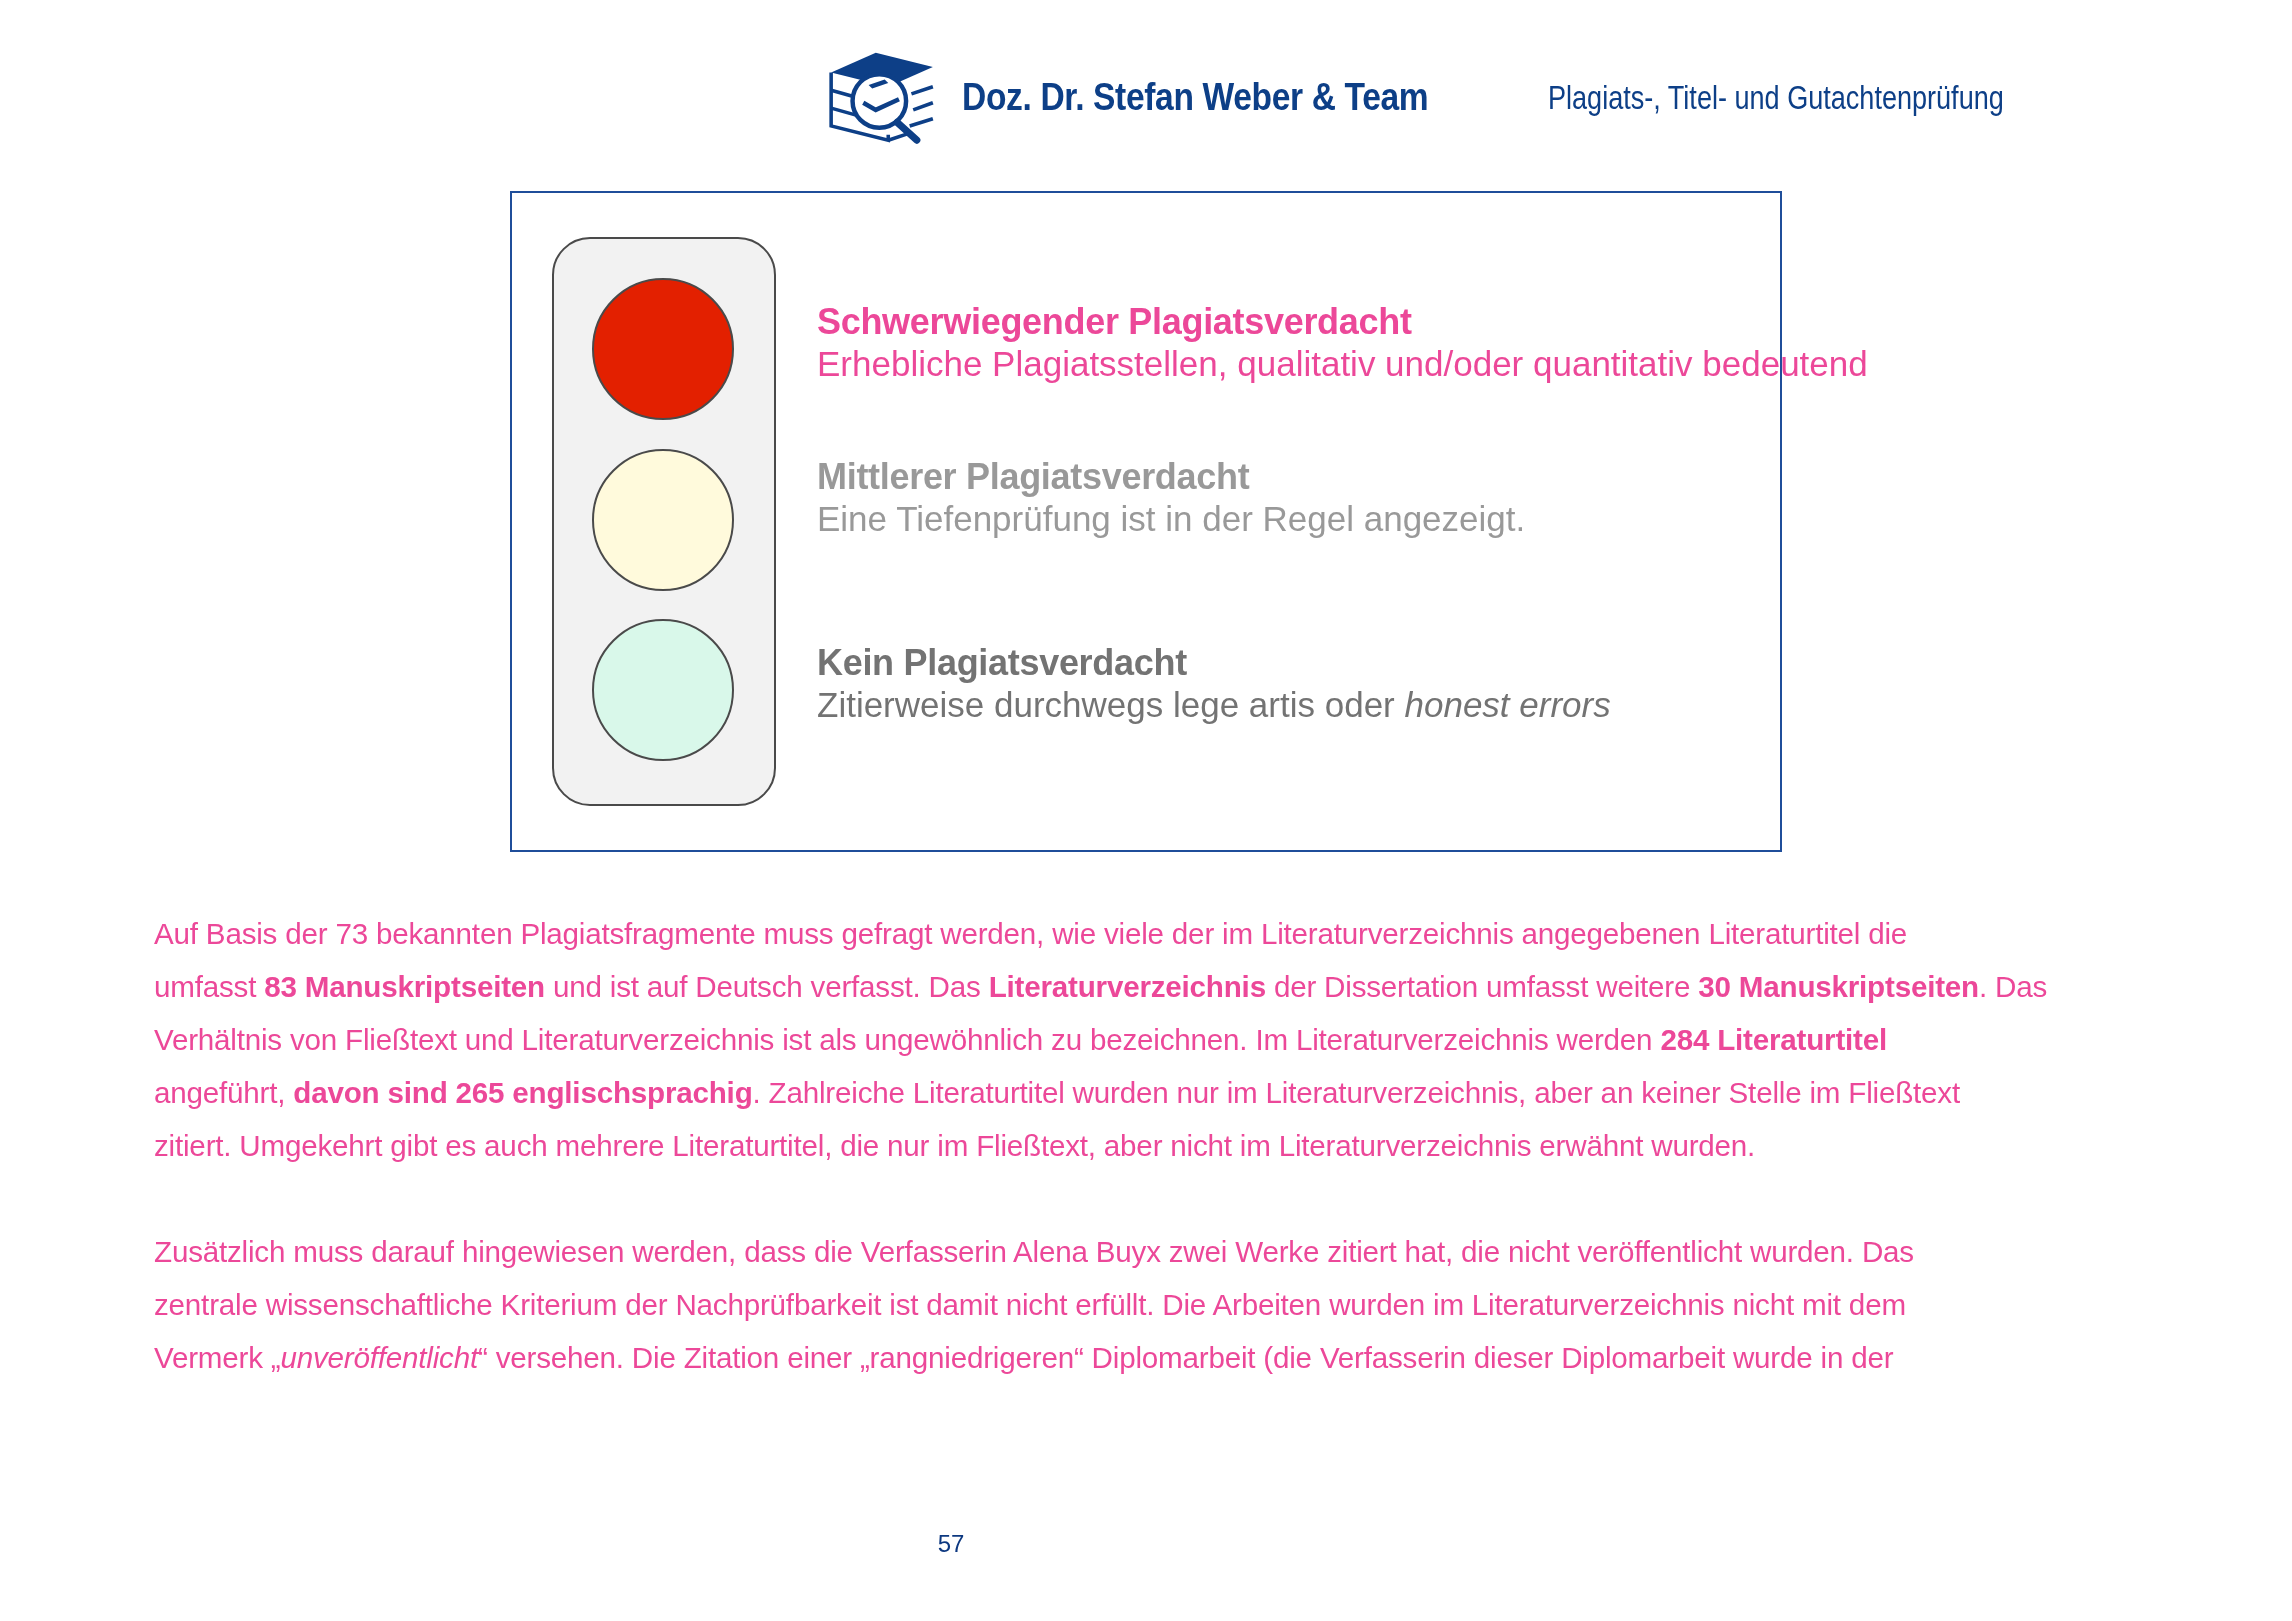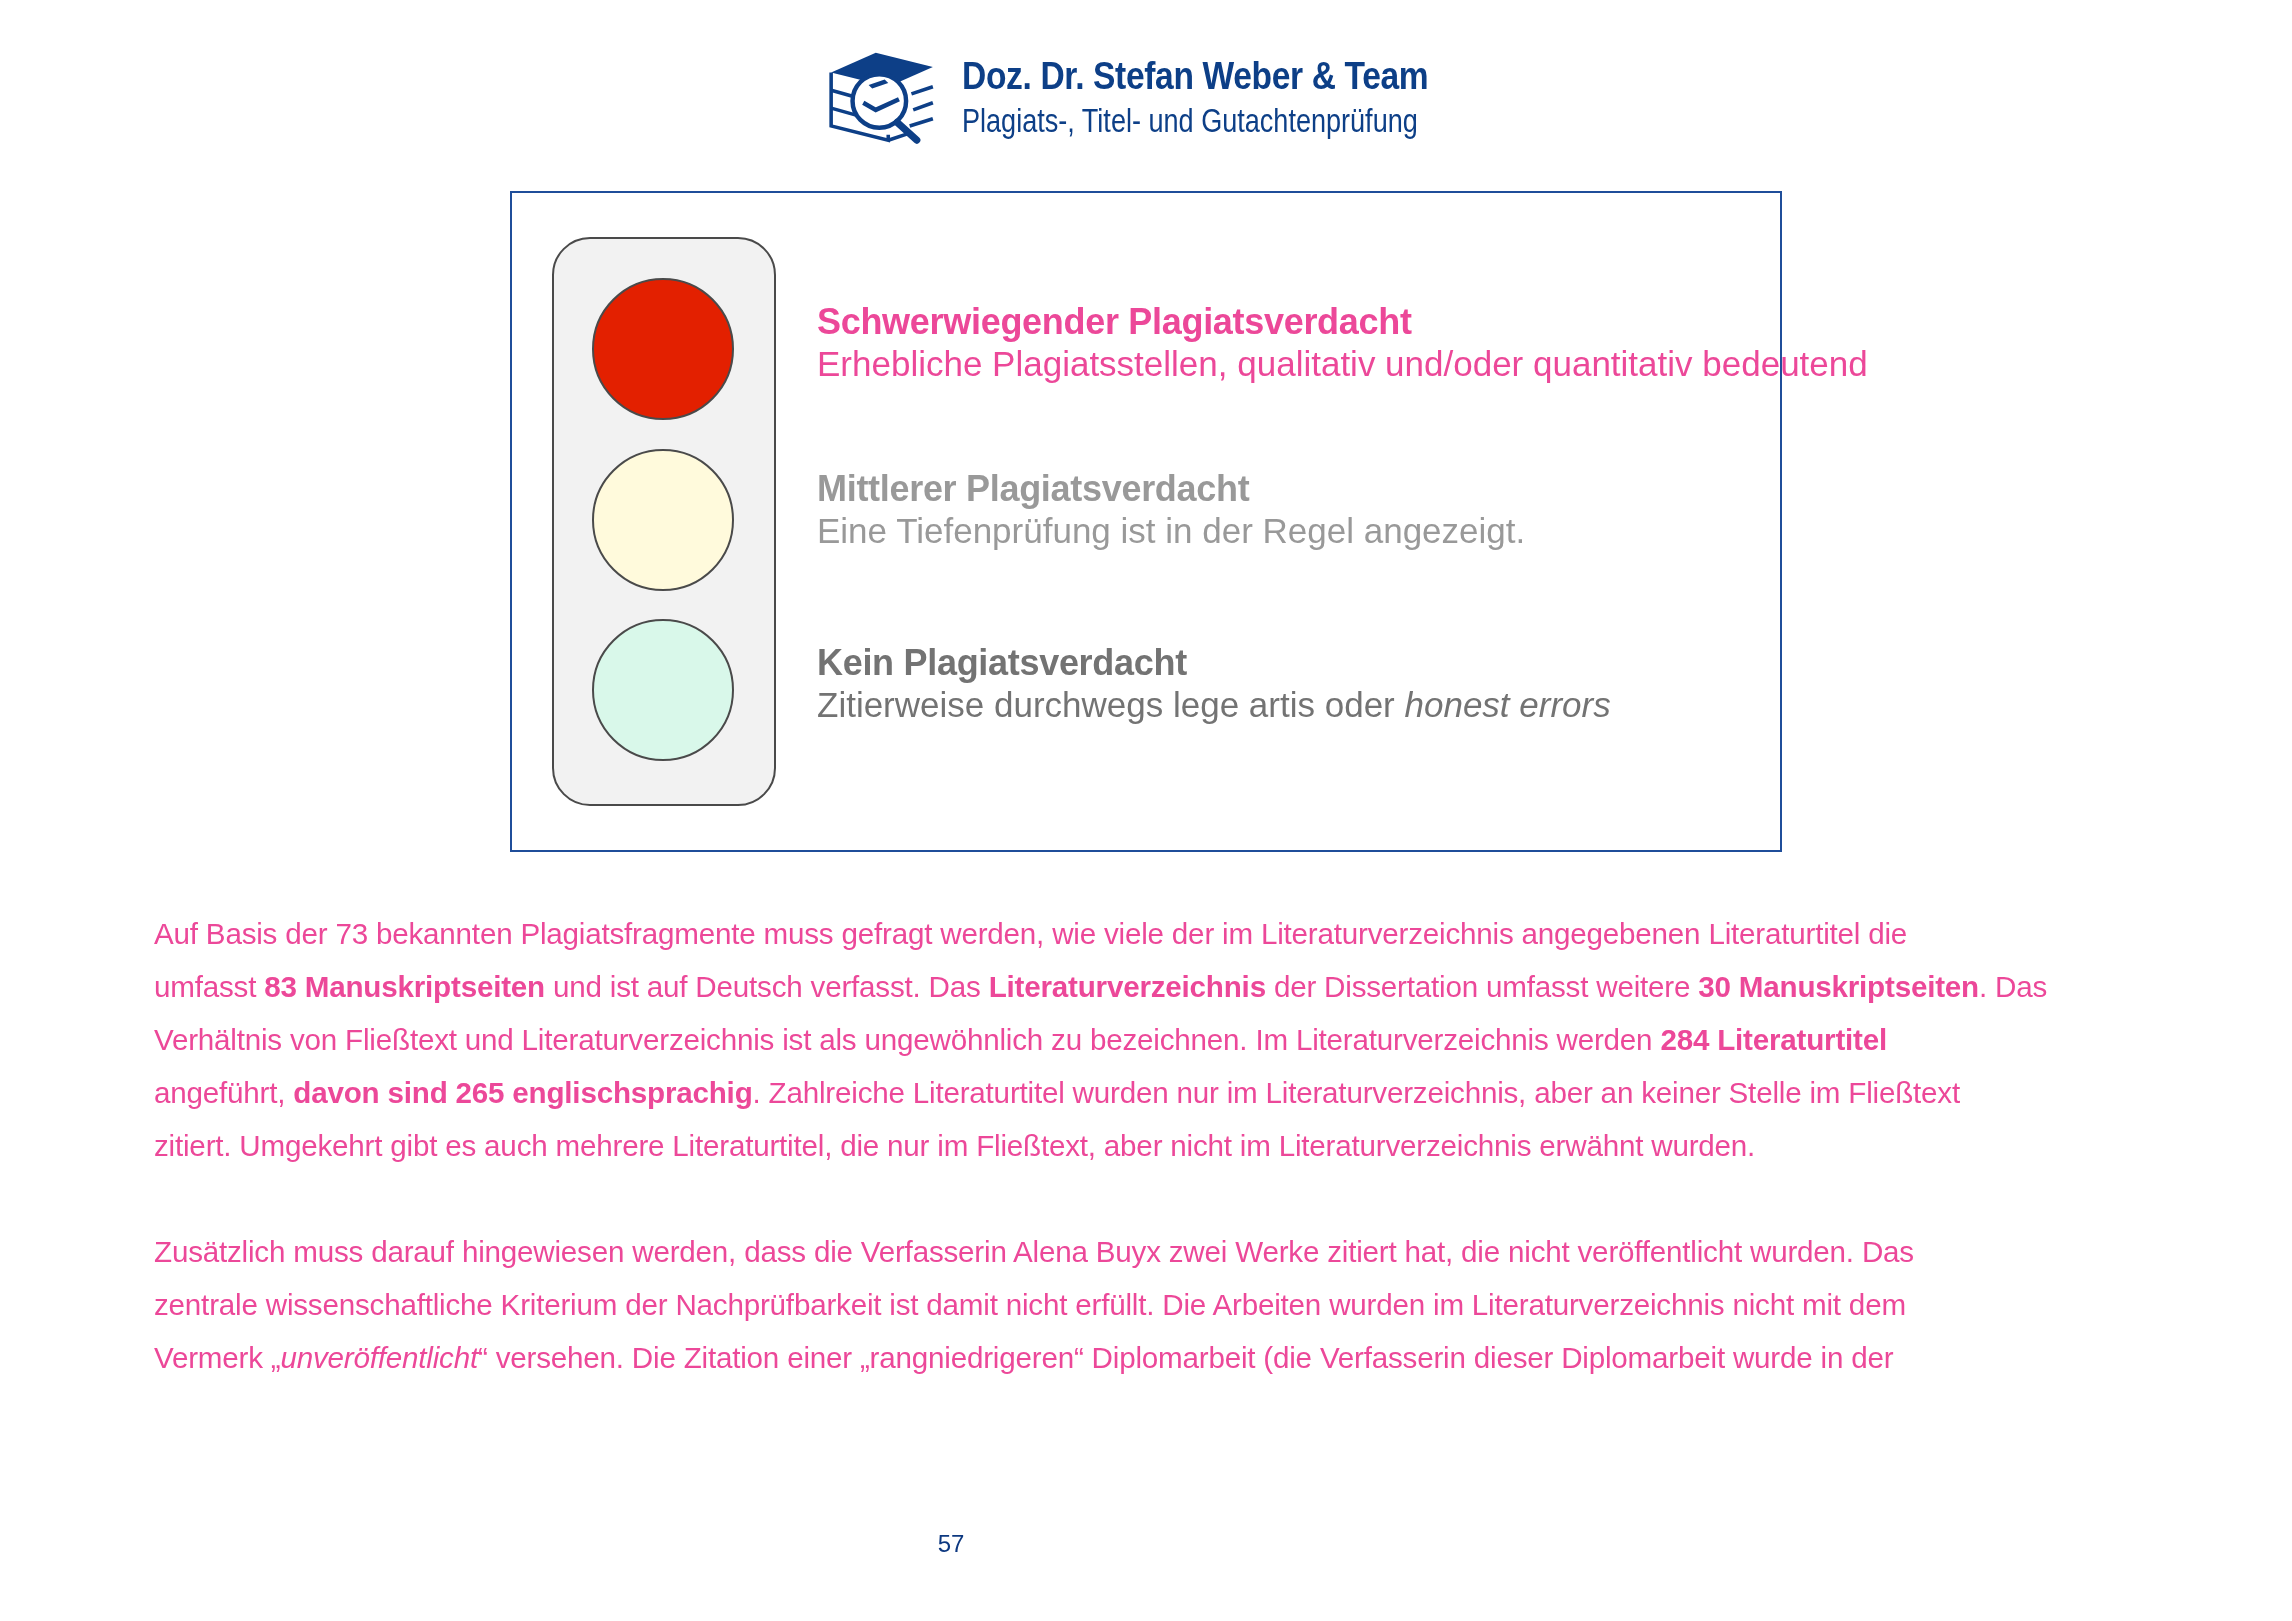--- a/index.html
+++ b/index.html
@@ -3,21 +3,21 @@
 <meta charset="utf-8">
 <style>
   html, body { margin: 0; padding: 0; background: #ffffff; }
   body {
     width: 2293px; height: 1622px; position: relative; overflow: hidden;
     font-family: "Liberation Sans", "DejaVu Sans", sans-serif;
   }
   
   .header { position: absolute; left: 824px; top: 45px; height: 103px; display: flex; align-items: center; }
   .logo-icon { width: 116px; height: 99px; margin-right: 21.5px; }
-  .header-text { display: flex; flex-direction: column; }
+  .header-text { display: flex; flex-direction: row; gap: 44px; }
   .header-title {
     color: #0d3f87; font-weight: bold; font-size: 39px; line-height: 45px;
     letter-spacing: -0.4px; transform: scaleX(0.86); transform-origin: left center; white-space: nowrap;
   }
   .header-subtitle {
     color: #0d3f87; font-size: 33px; line-height: 39px; margin-top: 3.6px;
     transform: scaleX(0.82); transform-origin: left center; white-space: nowrap;
   }
 
   
@@ -34,21 +34,21 @@
     border: 2.7px solid #4a4a4a;
   }
   .lamp.red { top: 39px; }
   .lamp.yellow { top: 210px; }
   .lamp.green { top: 380px; }
 
   .legend-row { position: absolute; left: 305px; white-space: nowrap; }
   .legend-row .title { font-size: 36px; font-weight: bold; line-height: 43px; letter-spacing: -0.3px; }
   .legend-row .desc { font-size: 35px; line-height: 38px; margin-top: 1.8px; }
   .legend-row.row-1 { top: 107px; }
-  .legend-row.row-2 { top: 274px; }
+  .legend-row.row-2 { top: 262px; }
   .legend-row.row-3 { top: 448px; }
   .legend-row .desc em { font-style: italic; }
 
   
   .body-text {
     position: absolute; left: 154px; top: 907px; width: 2006px;
     color: #ec4899; font-size: 29.6px; line-height: 53px; letter-spacing: -0.2px;
   }
   .body-text p { margin: 0; white-space: nowrap; }
   .body-text .para + .para { margin-top: 53px; }

